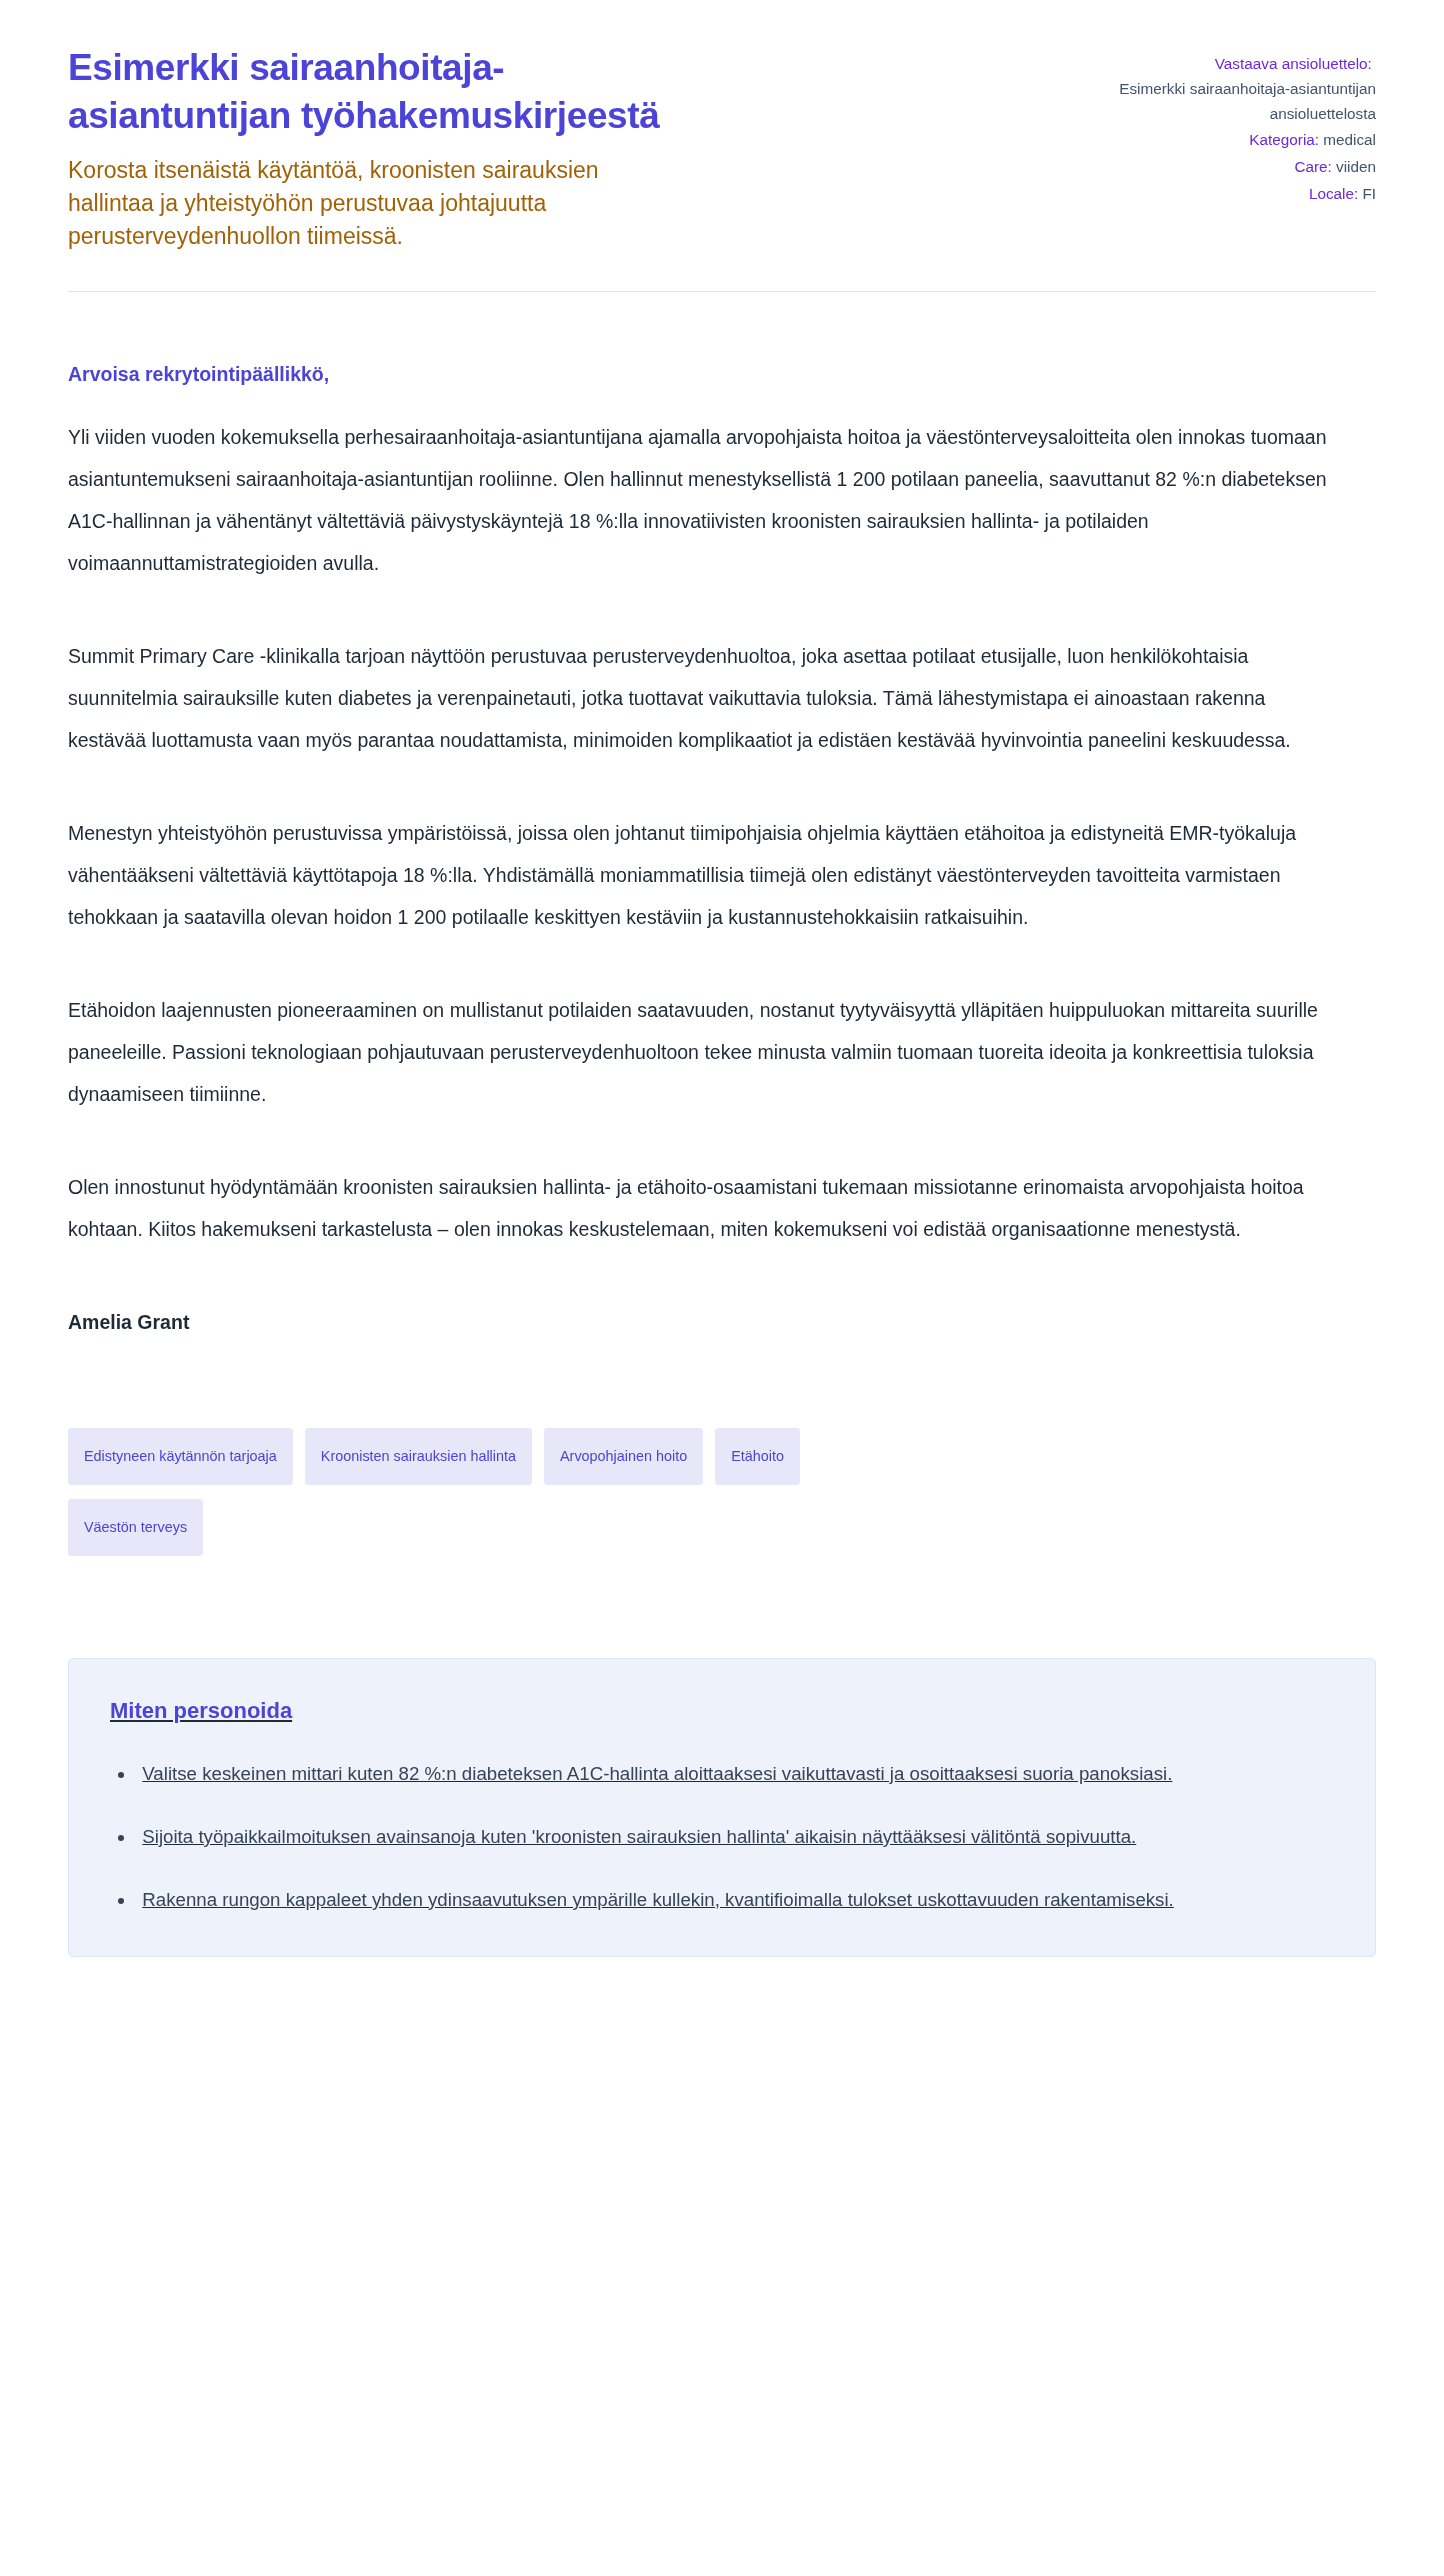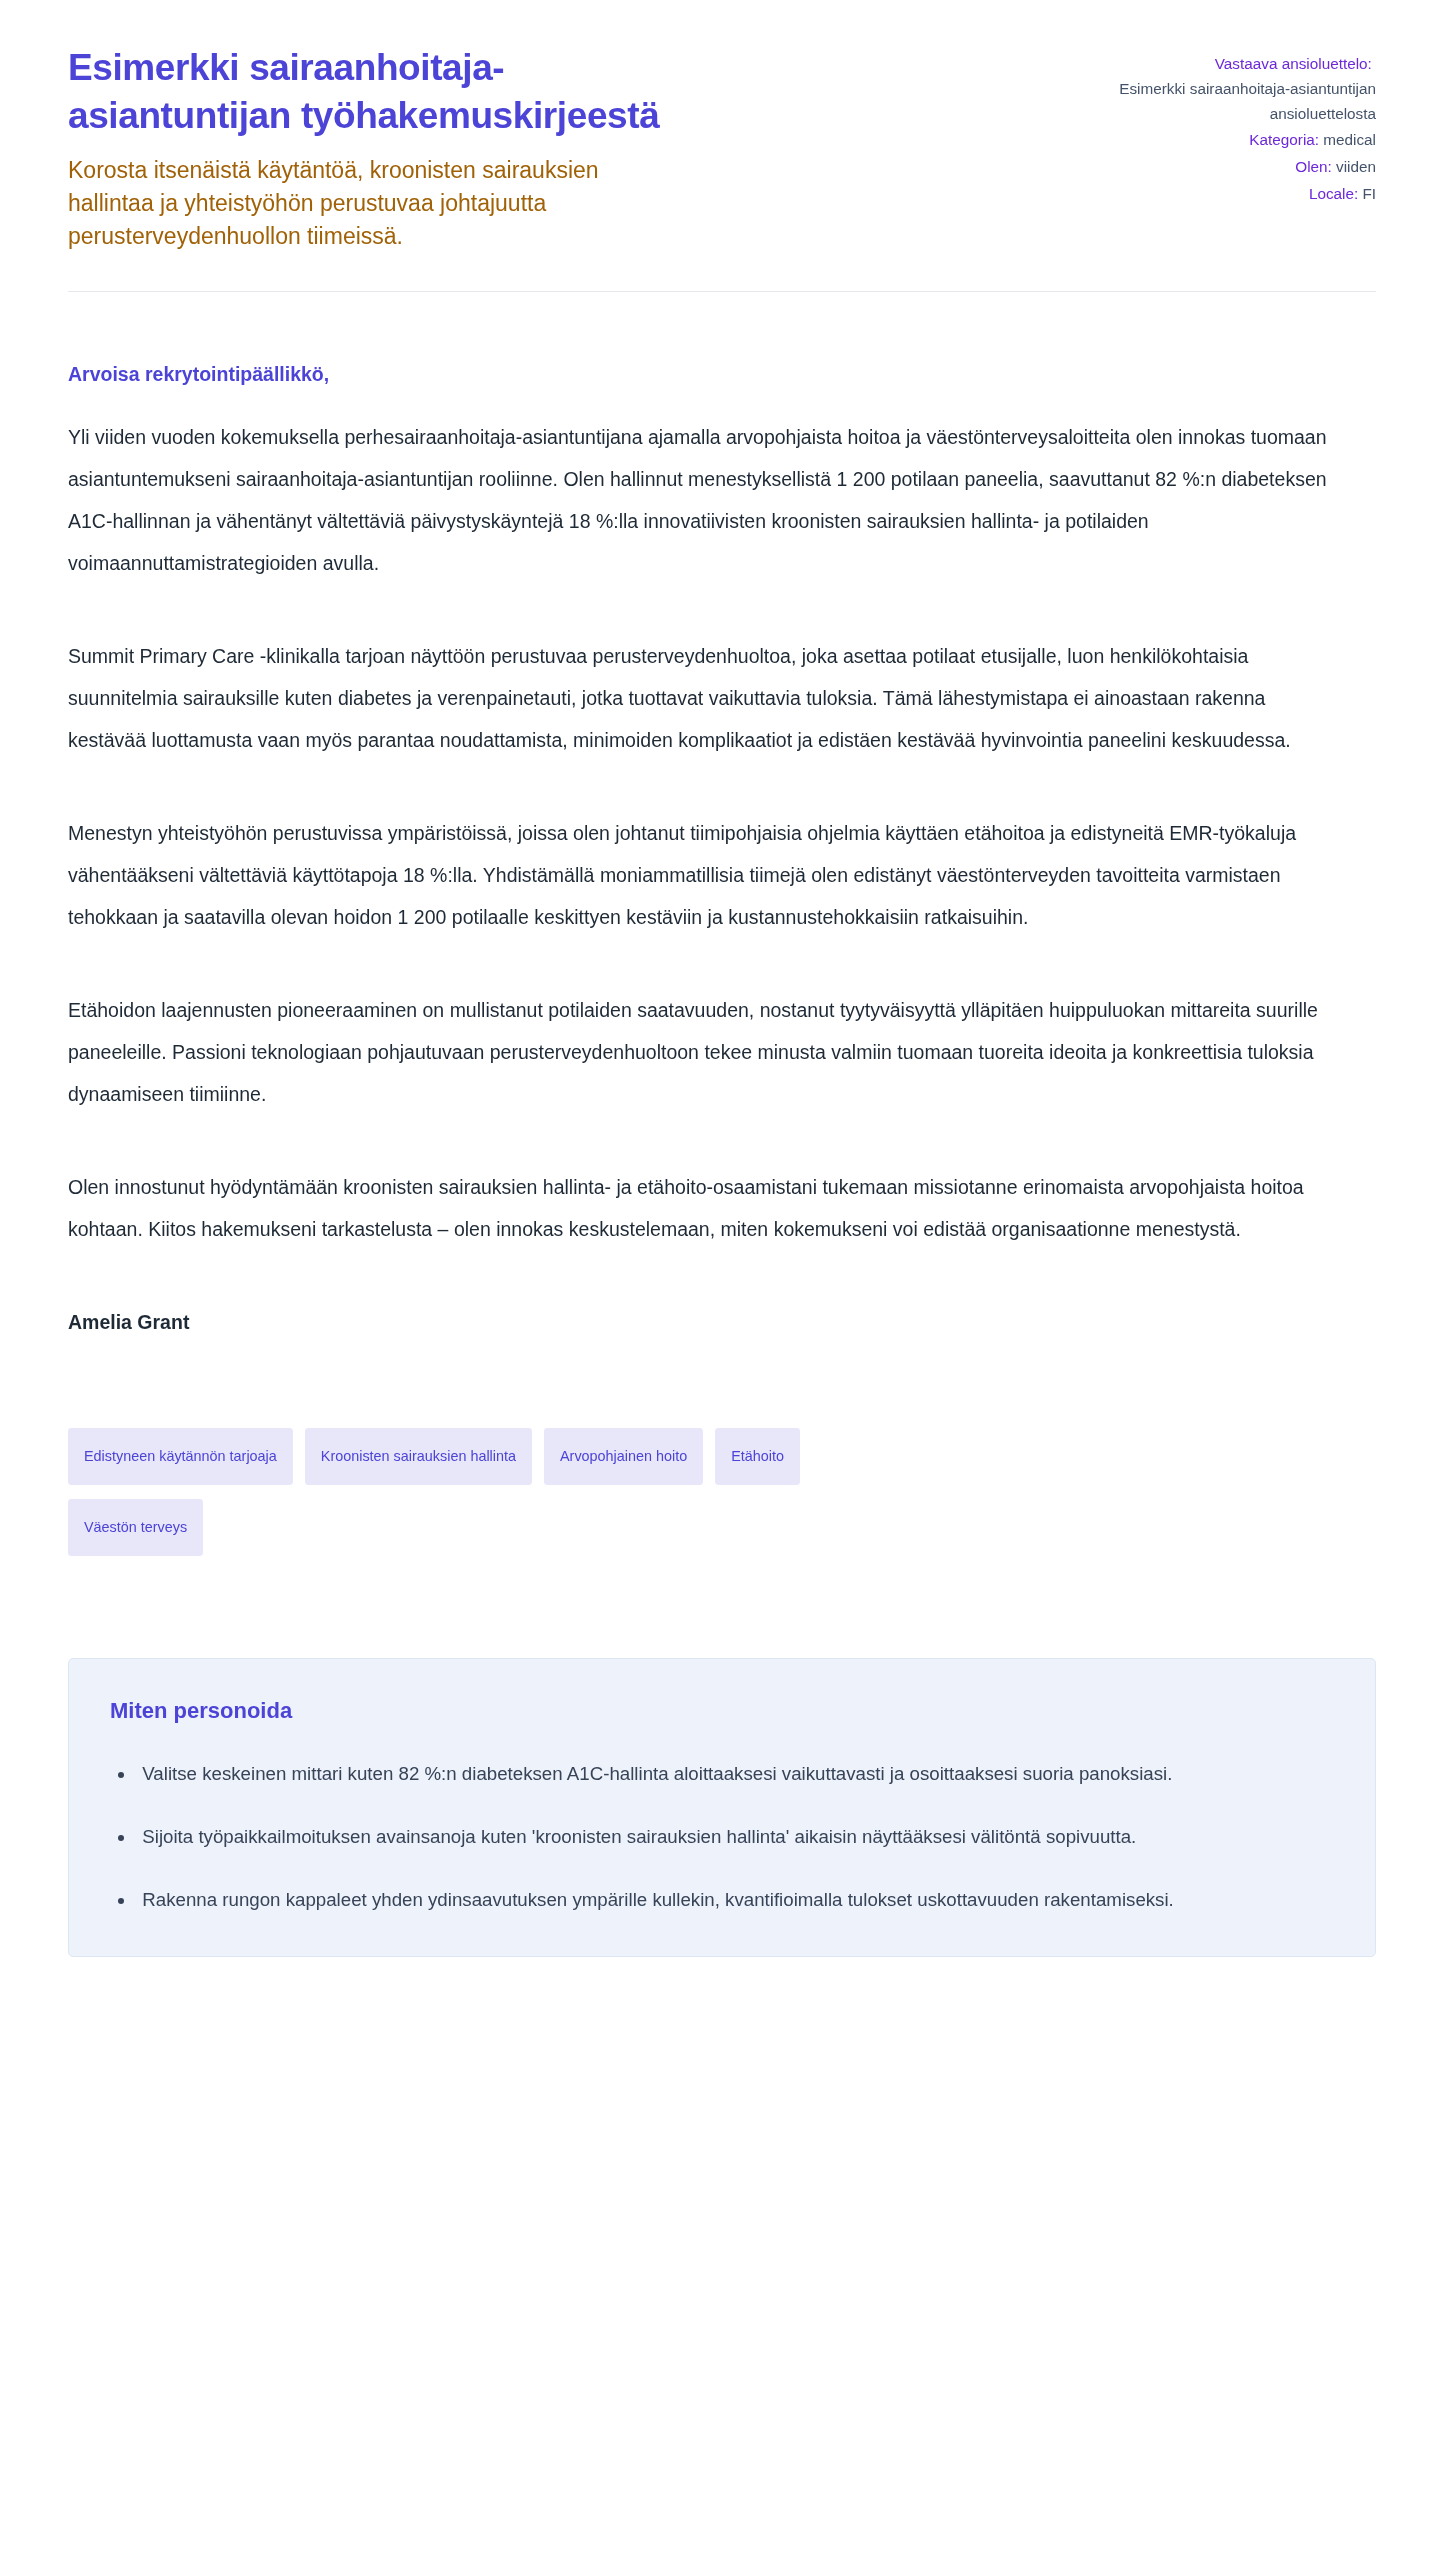--- a/index.html
+++ b/index.html
@@ -76,20 +76,21 @@
     white-space:nowrap;
   }
 
   
   .tips{
     margin-top:102px;
     background:var(--tipbox_bg);
     border:0.8px solid var(--tipbox_border);
     border-radius:5.1px;
     padding:39px 41px 36px;
+    text-decoration:underline;
   }
   .tips-heading{
     margin:0 0 29px;
     font-size:22px;
     font-weight:bold;
     color:var(--accent);
   }
   .tips ul{margin:0;padding-left:25.5px;}
   .tips li{
     font-size:18.7px;
@@ -113,21 +114,21 @@
     </div>
     <aside class="meta">
       <div class="meta-line">
         <span class="meta-label">Vastaava ansioluettelo:</span>
         <a class="meta-resume-value">Esimerkki sairaanhoitaja-asiantuntijan ansioluettelosta</a>
       </div>
       <div class="meta-line">
         <span class="meta-label">Kategoria:</span><span class="meta-value">medical</span>
       </div>
       <div class="meta-line">
-        <span class="meta-label">Olen:</span><span class="meta-value">viiden</span>
+        <span class="meta-label">Care:</span><span class="meta-value">viiden</span>
       </div>
       <div class="meta-line">
         <span class="meta-label">Locale:</span><span class="meta-value">FI</span>
       </div>
     </aside>
   </header>
 
   <hr class="divider">
 
   <main class="letter">

